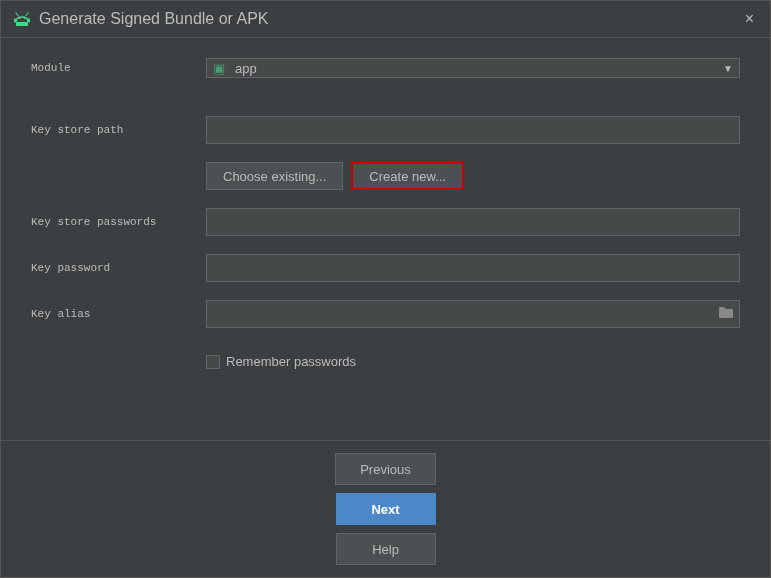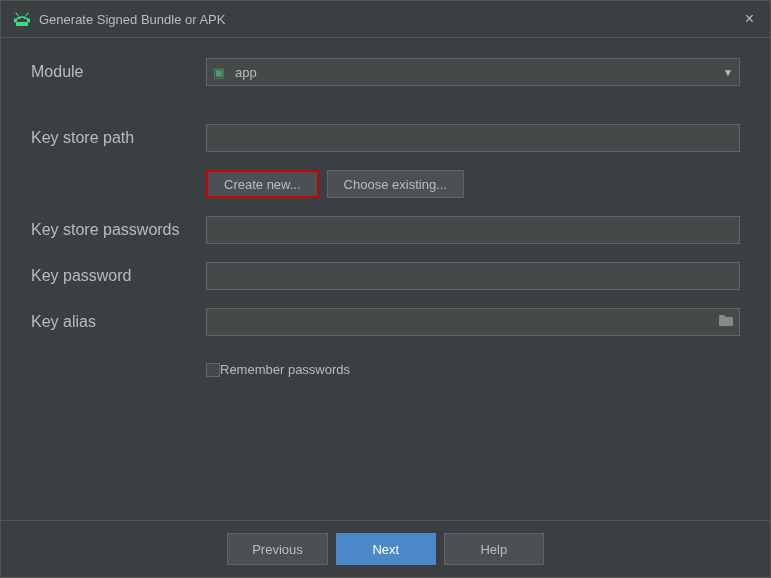--- a/index.html
+++ b/index.html
@@ -41,21 +41,21 @@
       gap: 8px;
     }
 
     .android-icon {
       width: 18px;
       height: 18px;
     }
 
     .title-text {
       color: #bbbbbb;
-      font-size: 13px;
+      font-size: 16px;
     }
 
     .close-btn {
       color: #bbbbbb;
       cursor: pointer;
       font-size: 16px;
       line-height: 1;
       background: none;
       border: none;
       padding: 2px 4px;
@@ -71,43 +71,44 @@
 
     .form-row {
       display: flex;
       align-items: center;
       margin-bottom: 18px;
     }
 
     .form-label {
       width: 175px;
       color: #bbbbbb;
-      font-size: 16px;
+      font-size: 11px;
       flex-shrink: 0;
+      font-family: Liberation Mono, monospace;
     }
 
     .form-input {
       flex: 1;
       height: 28px;
       background: #45494a;
       border: 1px solid #646464;
       color: #bbbbbb;
       font-size: 13px;
       padding: 0 6px;
       outline: none;
     }
 
     .module-dropdown {
       position: relative;
       flex: 1;
     }
 
     .module-dropdown-btn {
       width: 100%;
-      height: 28px;
+      height: 20px;
       background: #45494a;
       border: 1px solid #646464;
       color: #bbbbbb;
       font-size: 13px;
       padding: 0 6px;
       outline: none;
       cursor: pointer;
       display: flex;
       align-items: center;
       justify-content: space-between;
@@ -176,59 +177,60 @@
       display: flex;
       align-items: center;
       padding-left: 175px;
       margin-bottom: 0;
       margin-top: 8px;
     }
 
     .checkbox-wrapper {
       display: flex;
       align-items: center;
-      gap: 0;
+      gap: 6px;
     }
 
     .checkbox {
       width: 14px;
       height: 14px;
       background: #45494a;
       border: 1px solid #646464;
       cursor: pointer;
       flex-shrink: 0;
     }
 
     .footer {
       display: flex;
       align-items: center;
       justify-content: center;
       padding: 12px 20px;
       border-top: 1px solid #555555;
       gap: 8px;
       flex-shrink: 0;
+      flex-direction: column;
     }
 
     .btn-footer {
       height: 32px;
       padding: 0 24px;
       font-size: 13px;
       border: 1px solid #646464;
       background: #4c5052;
       color: #bbbbbb;
       cursor: pointer;
       outline: none;
       min-width: 100px;
     }
 
     .btn-next {
       background: #4a88c7;
       border-color: #4a88c7;
       color: #ffffff;
-      font-weight: normal;
+      font-weight: bold;
     }
   </style>
 </head>
 <body>
 
 <div class="dialog">
 
   <div class="title-bar">
     <div class="title-bar-left">
       <svg class="android-icon" viewBox="0 0 18 18" fill="none">
@@ -262,22 +264,22 @@
     </div>
 
     <div style="height: 20px;"></div>
 
     <div class="form-row">
       <div class="form-label">Key store path</div>
       <input type="text" class="form-input" value="" style="">
     </div>
 
     <div class="buttons-row">
+      <button class="btn">Choose existing...</button>
       <button class="btn btn-create-new">Create new...</button>
-      <button class="btn">Choose existing...</button>
     </div>
 
     <div class="form-row">
       <div class="form-label">Key store passwords</div>
       <input type="password" class="form-input" style="">
     </div>
 
     <div class="form-row">
       <div class="form-label">Key password</div>
       <input type="password" class="form-input" style="">

